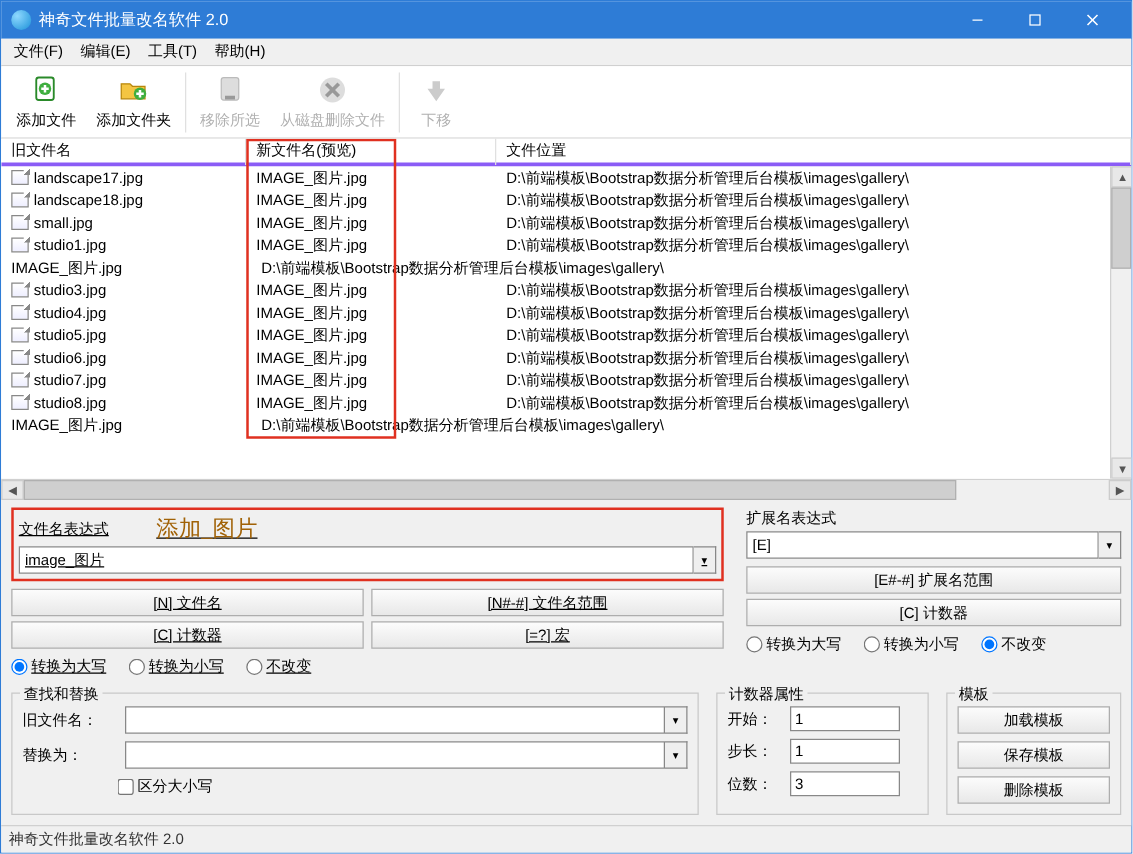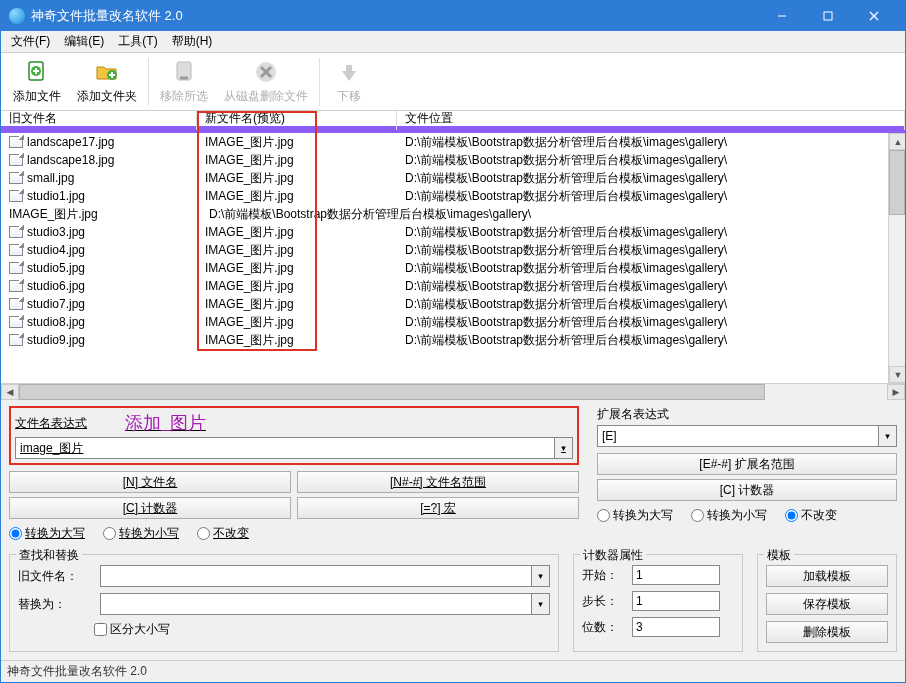--- a/index.html
+++ b/index.html
@@ -14,21 +14,21 @@
 .menuitem { padding: 2px 6px; }
 .toolbar { background: #fff; border-bottom: 1px solid #d0d0d0; height: 58px; display: flex; align-items: center; padding: 0 4px; gap: 0; }
 .toolbtn { display: flex; flex-direction: column; align-items: center; justify-content: center; padding: 2px 8px; height: 54px; min-width: 52px; }
 .toolbtn .ico { width: 28px; height: 28px; display:flex; align-items:center; justify-content:center; font-size:22px; }
 .toolbtn .lbl { font-size: 12px; margin-top: 2px; }
 .toolbtn.disabled { color: #b0b0b0; }
 .tsep { width:1px; height:48px; background:#e0e0e0; margin:0 3px; }
 .content { flex: 1; display: flex; flex-direction: column; background: #f0f0f0; min-height: 0; }
 .grid-wrap { flex:1; display:flex; flex-direction:column; min-height:0; }
 .grid { flex:1; background:#fff; overflow:hidden; position:relative; display:flex; flex-direction:column; }
-.ghead { display:flex; background:#fff; border-bottom:7px solid #8b5cf6; height:22px; align-items:center; }
+.ghead { display:flex; background:#fff; border-bottom:3px solid #8b5cf6; height:22px; align-items:center; }
 .ghead > div { padding:3px 8px; border-right:1px solid #e0e0e0; }
 .gbody { overflow-y:auto; flex:1; }
 .grow { display:flex; height:18px; align-items:center; }
 .gcell { padding:1px 8px; white-space:nowrap; overflow:hidden; display:flex; align-items:center; }
 .c0 { width:196px; }
 .c1 { width:200px; }
 .c2 { flex:1; }
 .file-icon { width:14px; height:12px; display:inline-block; margin-right:4px; position:relative; }
 .file-icon::before { content:""; position:absolute; inset:0; border:1px solid #888; background:linear-gradient(#fff,#eef); }
 .file-icon::after { content:""; position:absolute; top:-1px; right:-1px; width:5px; height:5px; background:linear-gradient(135deg,#fff 49%, #888 50%); }
@@ -48,21 +48,21 @@
 .combo .drop { width:18px; height:22px; border:1px solid #888; border-left:none; background:#efefef; display:flex;align-items:center;justify-content:center; font-size:9px;}
 .btn { background:linear-gradient(#fcfcfc,#e8e8e8); border:1px solid #adadad; height:22px; padding:0 8px; display:flex;align-items:center;justify-content:center; font-size:12px;}
 .big-btn { height:40px; width:112px; font-size:15px; }
 .group { border:1px solid #c8c8c8; padding:6px 8px 8px; position:relative; margin-top:4px; background:#f0f0f0;}
 .group .gtitle { position:absolute; top:-8px; left:6px; background:#f0f0f0; padding:0 3px; font-size:12px;}
 label.radio { display:inline-flex; align-items:center; gap:3px; margin-right:12px;}
 label.check { display:inline-flex; align-items:center; gap:3px;}
 input[type=radio],input[type=checkbox]{ margin:0; width:13px; height:13px;}
 .num-input { width:88px; height:20px; border:1px solid #888; padding:1px 3px; font-family:inherit; font-size:12px;}
 .statusbar { height:22px; background:#f0f0f0; border-top:1px solid #d0d0d0; display:flex; align-items:center; padding:0 6px; font-size:12px; color:#333;}
-.annot { position:absolute; color:#a21caf; font-family: "KaiTi","STKaiti",serif; font-size:18px; pointer-events:none;}
+.annot { position:absolute; color:#a16207; font-family: "KaiTi","STKaiti",serif; font-size:18px; pointer-events:none;}
 </style>
 </head>
 <body>
 
 <div class="window">
   <div class="titlebar">
     <div class="app-icon"></div>
     <div class="title">神奇文件批量改名软件 2.0</div>
     <div class="winbtns">
       <div class="winbtn">
@@ -232,24 +232,20 @@
             </div>
             <div class="grow">
               <div class="gcell c0">
                 <span class="file-icon"></span>
                 <span>studio8.jpg</span>
               </div>
               <div class="gcell c1">IMAGE_图片.jpg</div>
               <div class="gcell c2">D:\前端模板\Bootstrap数据分析管理后台模板\images\gallery\</div>
             </div>
             <div class="grow">
-              <div class="gcell c0">
-                <span class="file-icon"></span>
-                <span>studio9.jpg</span>
-              </div>
               <div class="gcell c1">IMAGE_图片.jpg</div>
               <div class="gcell c2">D:\前端模板\Bootstrap数据分析管理后台模板\images\gallery\</div>
             </div>
           </div>
         <div class="vscroll">
           <div class="btn">▲</div>
           <div class="track">
               <div class="thumb"></div>
             </div>
           <div class="btn">▼</div>

